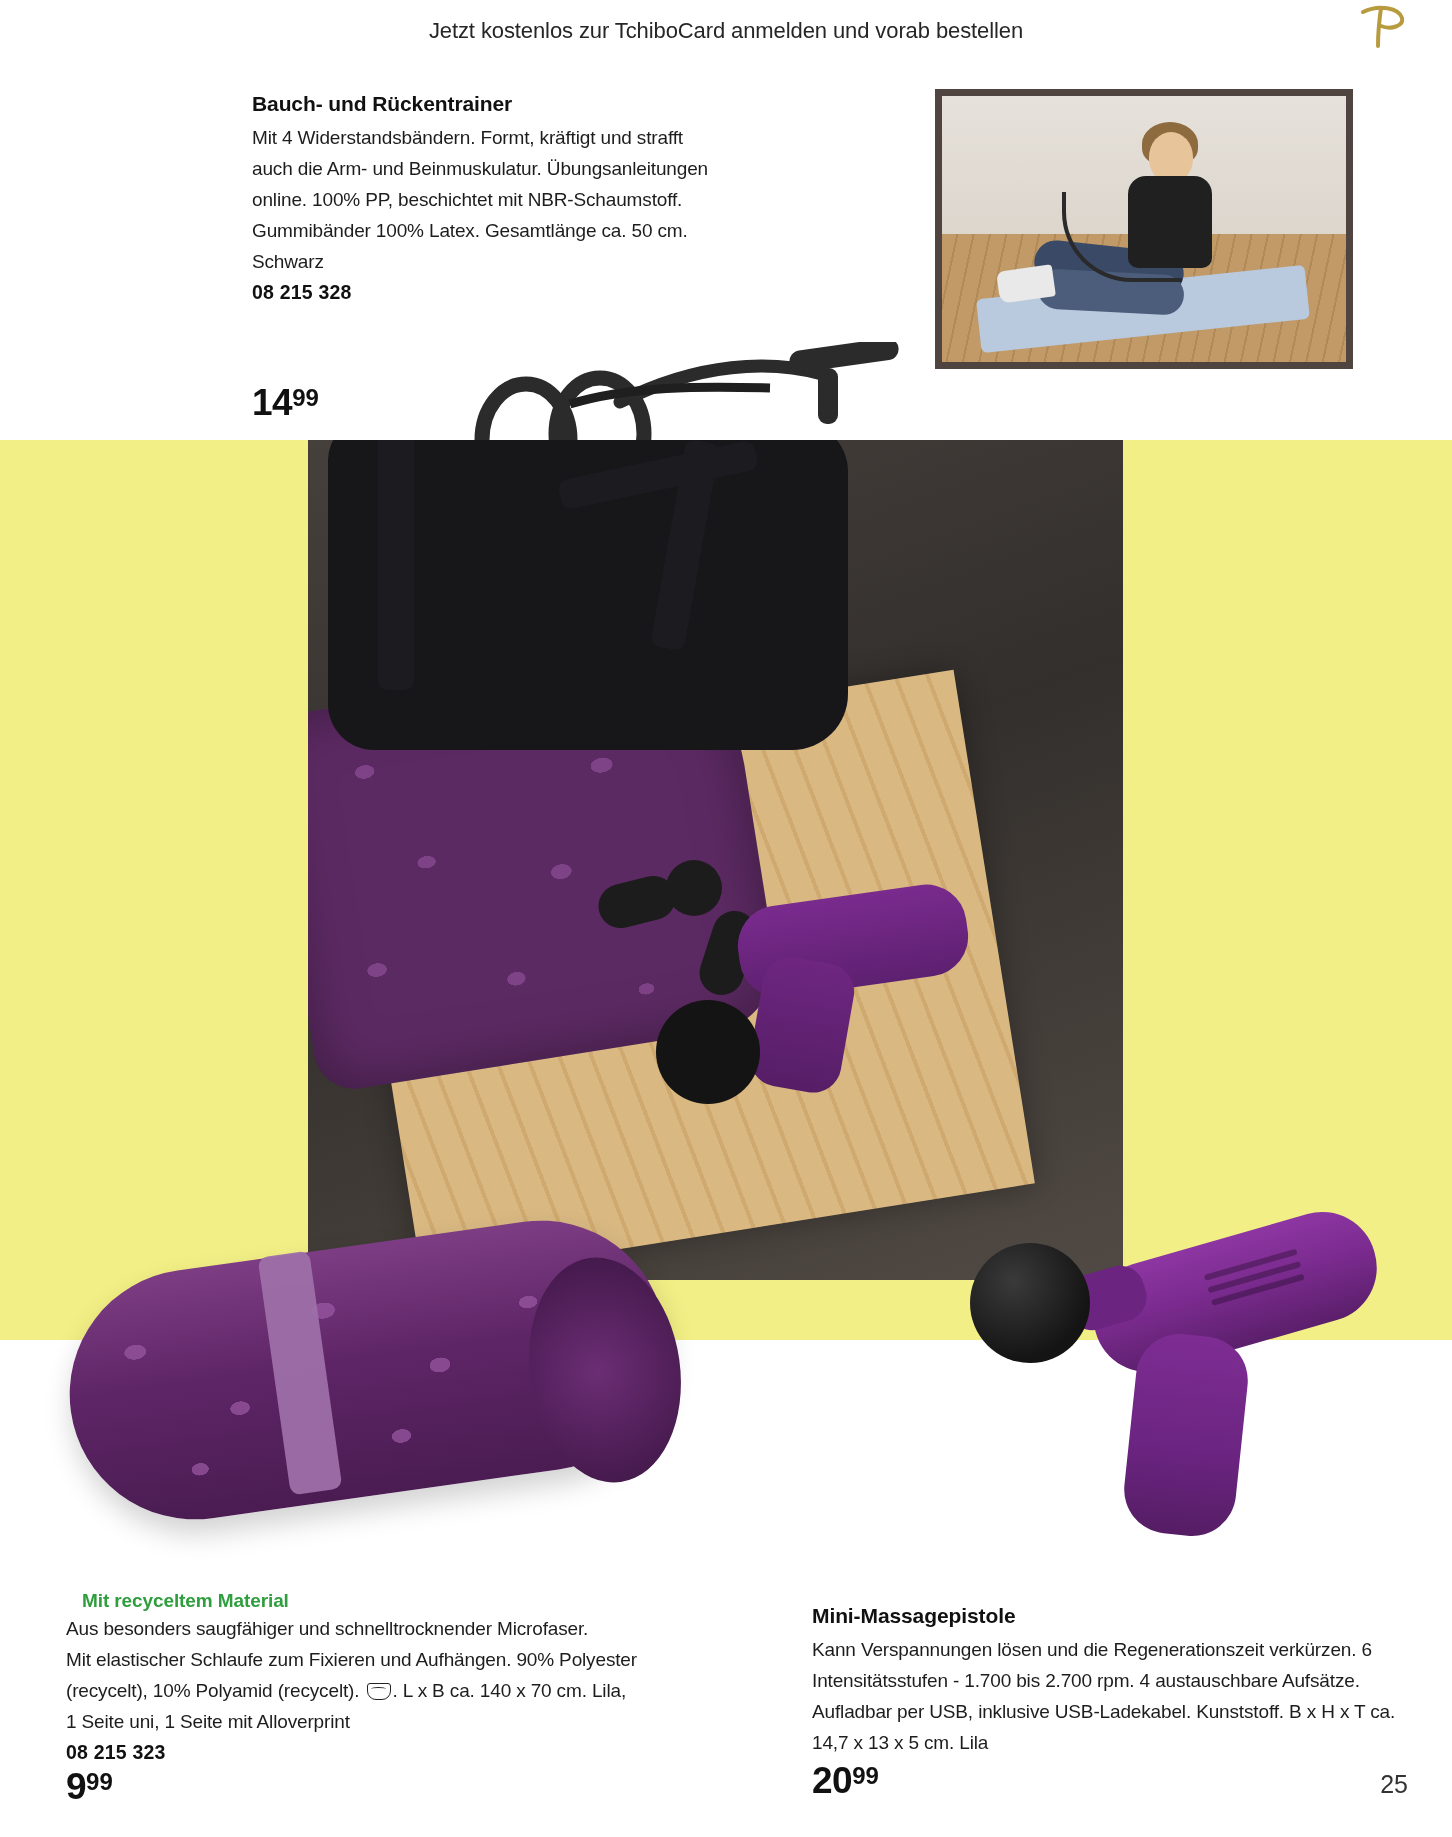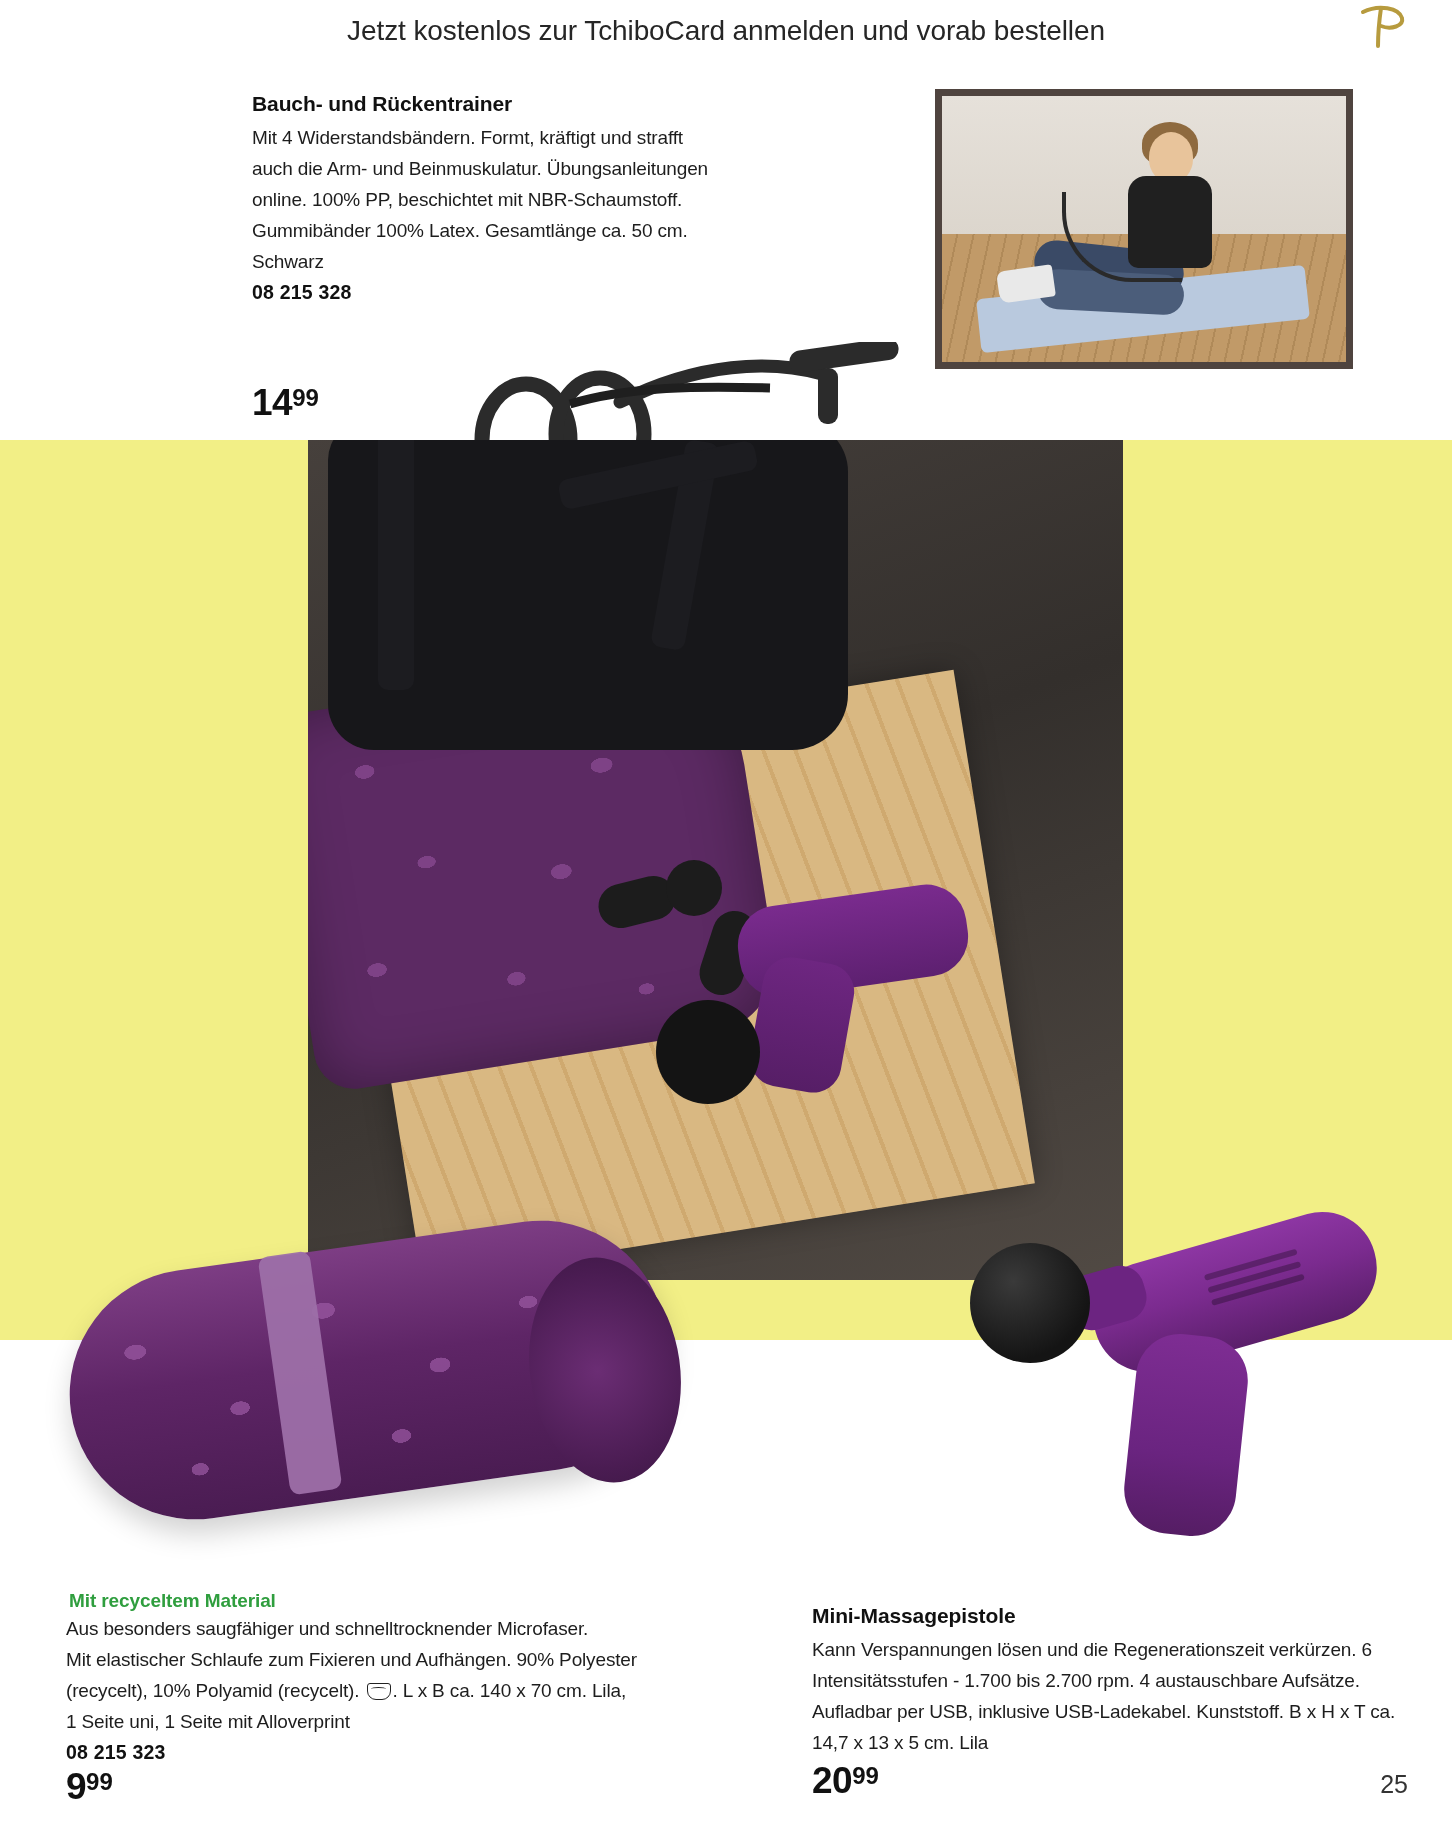--- a/index.html
+++ b/index.html
@@ -18,21 +18,21 @@
   .header {
     position: absolute;
     top: 0; left: 0;
     width: 1452px;
     height: 62px;
     display: flex;
     align-items: center;
     justify-content: center;
   }
   .header-text {
-    font-size: 28px;
+    font-size: 22px;
     color: #262626;
     letter-spacing: -0.1px;
     white-space: nowrap;
   }
   .header-logo {
     position: absolute;
     left: 1355px;
     top: 2px;
     width: 52px;
     height: 48px;
@@ -281,21 +281,21 @@
     border-radius: 4px;
   }
 
   
   .bottom {
     position: absolute; left: 0; top: 1588px; width: 1452px;
   }
   .col-left { position: absolute; left: 66px; top: 0; width: 640px; }
   .col-right { position: absolute; left: 812px; top: 16px; width: 600px; }
   .eyebrow {
-    font-size: 19px; font-weight: bold; color: #2f9e3e; margin: 2px 0 1px 3px;
+    font-size: 19px; font-weight: bold; color: #2f9e3e; margin: 2px 0 1px 16px;
     letter-spacing: -0.1px;
   }
   .wash-icon {
     display: inline-block; width: 24px; height: 17px; vertical-align: -3px;
     border: 1.6px solid #222; border-radius: 3px 3px 9px 9px; position: relative;
     margin: 0 2px;
   }
   .wash-icon:before {
     content:""; position: absolute; left: 3px; top: 3px; width: 15px; height: 3px;
     border-top: 1.6px solid #222; border-radius: 50%;

